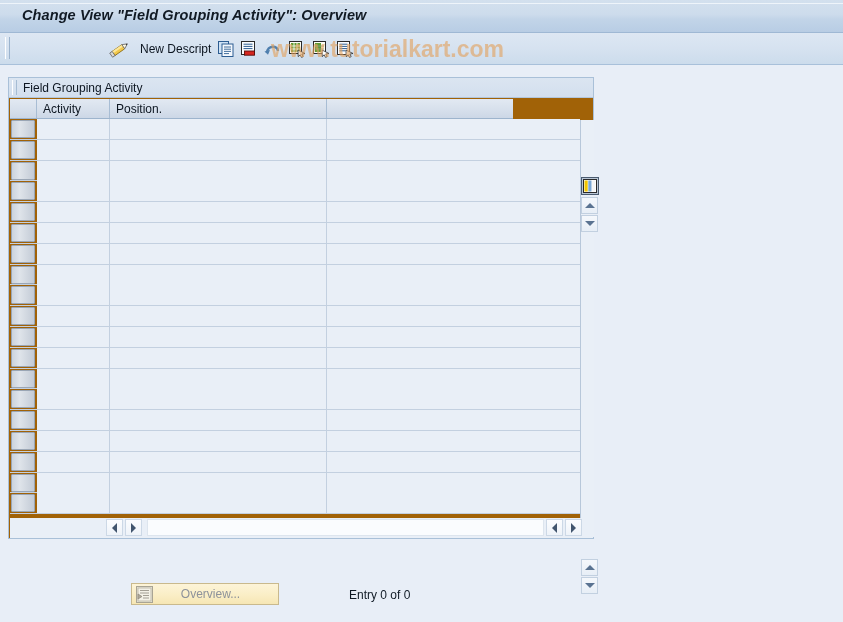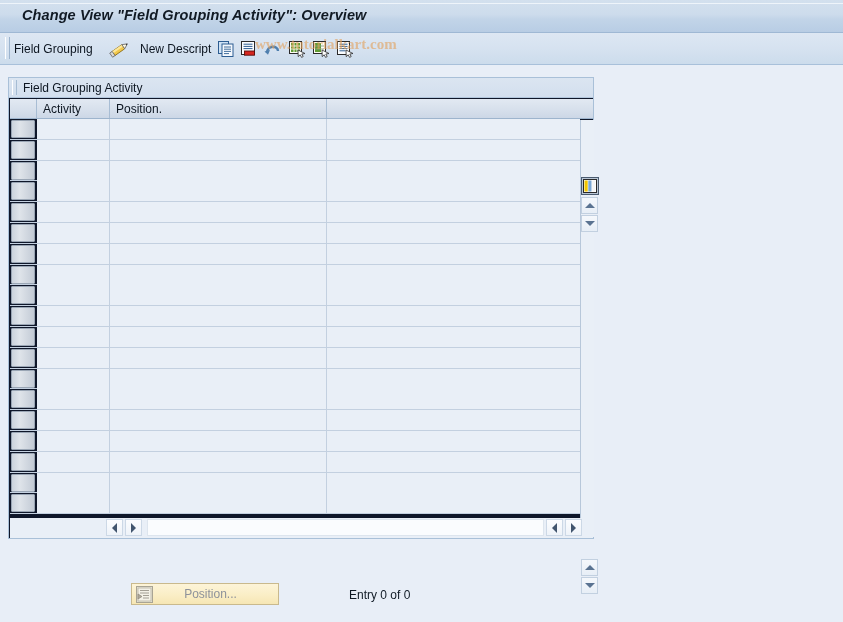--- a/index.html
+++ b/index.html
@@ -71,36 +71,37 @@
   }
   .tb-label {
     font-size: 12px;
     color: #0c1520;
   }
 
   
   #watermark {
     position: absolute;
     left: 255px; top: 36px;
-    font-family: Liberation Serif, serif;
-    font-size: 15px;
+    font-family: Liberation Sans, sans-serif;
+    font-size: 23px;
     font-weight: bold;
     color: rgba(226, 161, 94, 0.62);
     white-space: nowrap;
     letter-spacing: 0px;
     pointer-events: none;
     z-index: 30;
+    padding-left: 16px;
   }
 
   
   #panel {
     position: absolute;
     left: 8px; top: 77px;
     width: 586px; height: 462px;
-    background: #0f172a;
+    background: #a16207;
     border: 1px solid #a9c0d8;
     box-sizing: border-box;
   }
   #panel-header {
     position: absolute;
     left: 0; top: 0;
     width: 584px; height: 20px;
     background: linear-gradient(to bottom, #dbe5f1 0%, #d3dfee 100%);
     border-bottom: 1px solid #b2c6dc;
     box-sizing: border-box;
@@ -122,21 +123,21 @@
 
   
   #grid {
     position: absolute;
     left: 1px; top: 21px;
     width: 583px; height: 417px;
   }
   #col-header {
     position: absolute;
     left: 0; top: 0;
-    width: 583px; height: 20px;
+    width: 503px; height: 20px;
     background: linear-gradient(to bottom, #e2e9f2 0%, #d7e0ec 55%, #ccd7e6 100%);
     border-bottom: 1px solid #9db4cd;
     box-sizing: border-box;
   }
   .ch-cell {
     position: absolute;
     top: 0;
     height: 19px;
     border-right: 1px solid #a8bdd4;
     box-sizing: border-box;
@@ -299,23 +300,20 @@
 <body>
 
 <div id="titlebar">
   <div class="tb-inner"></div>
   <div id="title-text">Change View "Field Grouping Activity": Overview</div>
 </div>
 
 <div id="toolbar">
   <div class="grip"></div>
 
-  <div class="tb-item" style="left:14px;">
-    <span class="tb-label">Field Grouping</span>
-  </div>
 
   <div class="tb-item" style="left:108px;">
     <svg width="24" height="20" viewBox="0 0 24 20">
       <g transform="rotate(-35 12 10)">
         <rect x="4" y="7.5" width="12" height="5" fill="#f2c84b" stroke="#8a6b16" stroke-width="0.8"></rect>
         <rect x="4" y="7.5" width="12" height="2.2" fill="#fde79a"></rect>
         <polygon points="16,7.5 21,10 16,12.5" fill="#fdf6dd" stroke="#6b6b6b" stroke-width="0.8"></polygon>
         <polygon points="19.6,9.3 21,10 19.6,10.7" fill="#222"></polygon>
         <rect x="1.2" y="7.5" width="3" height="5" fill="#d9d9d9" stroke="#6b6b6b" stroke-width="0.8"></rect>
       </g>
@@ -584,16 +582,16 @@
       <rect x="2" y="2" width="13" height="13" fill="#f3f1e7" stroke="#b8b3a3" stroke-width="0.8"></rect>
       <g stroke="#9a958a" stroke-width="0.9">
         <line x1="4" y1="4.5" x2="13" y2="4.5"></line>
         <line x1="4" y1="7" x2="13" y2="7"></line>
         <line x1="7" y1="9.5" x2="13" y2="9.5"></line>
         <line x1="7" y1="12" x2="13" y2="12"></line>
       </g>
       <polygon points="2,8 6,10.5 2,13" fill="#b0aa9c" stroke="#8d887d" stroke-width="0.7"></polygon>
     </svg>
   </span>
-  <span id="position-label">Position...</span>
+  <span id="position-label">Overview...</span>
 </div>
 
 <div id="entry-count">Entry 0 of 0</div>
 
 </body></html>

